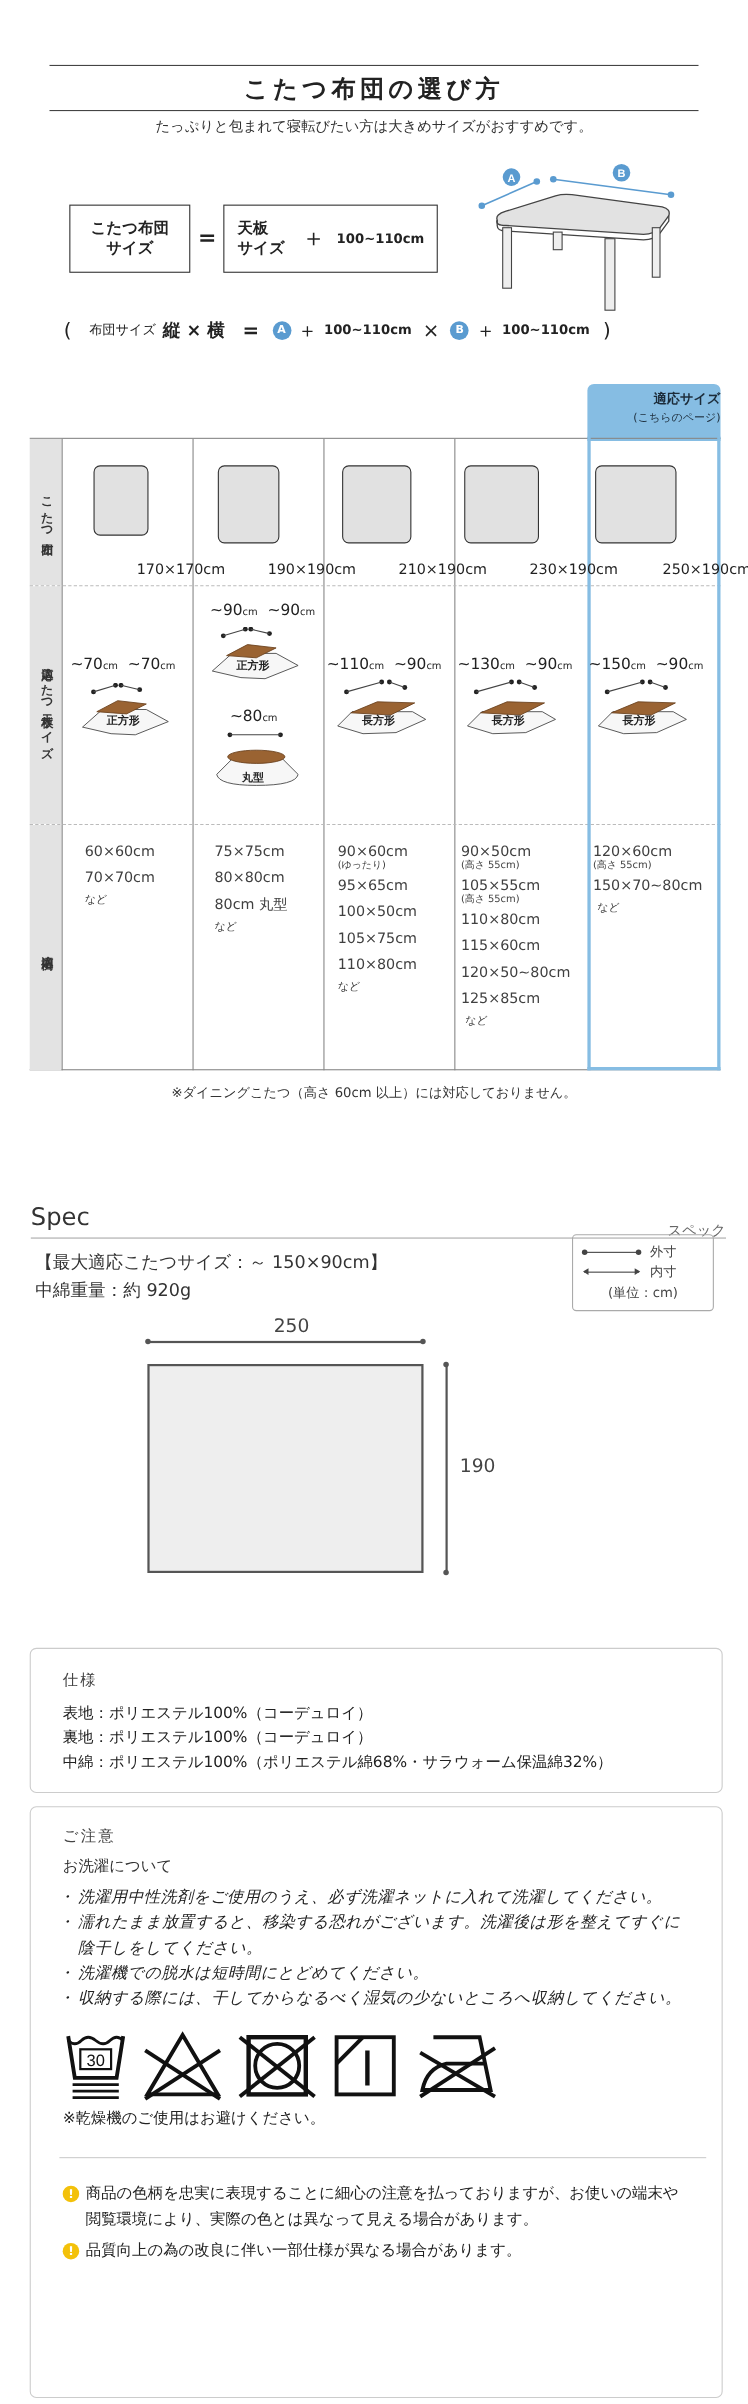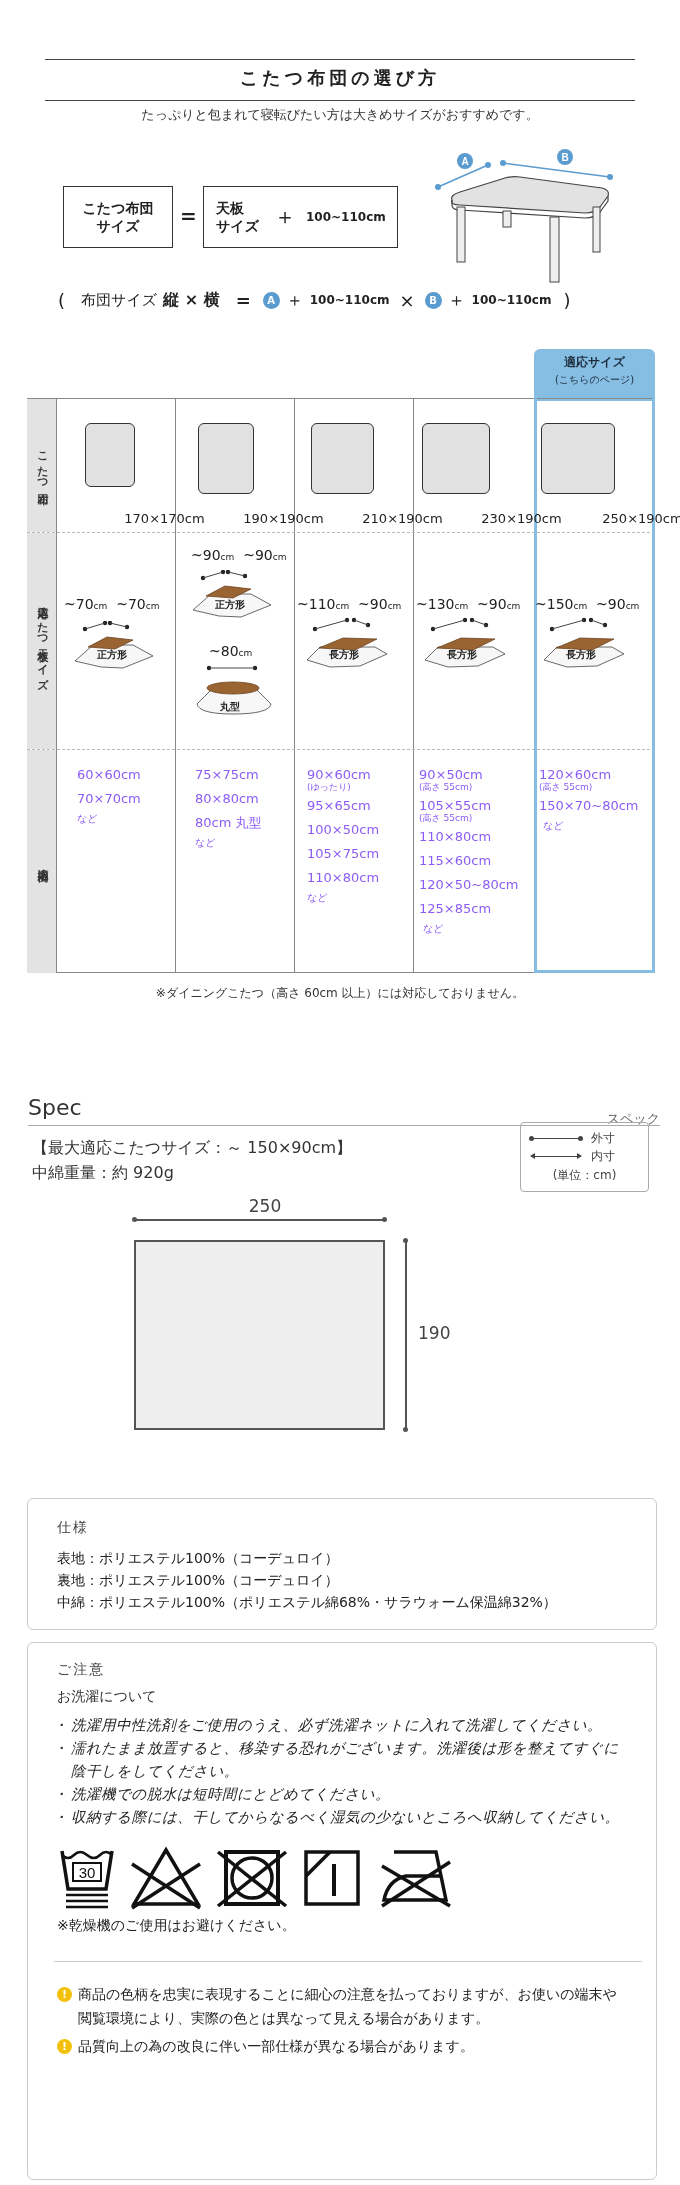--- a/index.html
+++ b/index.html
@@ -3,60 +3,60 @@
 <meta charset="utf-8">
 <style>
   * { box-sizing: border-box; margin: 0; padding: 0; }
   html, body { width: 680px; background: #ffffff; }
   body { font-family: "DejaVu Sans", "Liberation Sans", sans-serif; color: #222; position: relative; height: 2185px; overflow: hidden; }
 
   .abs { position: absolute; }
 
   
   .rule { position: absolute; left: 45px; width: 590px; height: 1px; background: #444; }
-  .title { position: absolute; left: 0; width: 680px; top: 66px; text-align: center; font-size: 18px; font-weight: bold; letter-spacing: 4px; color: #222; }
+  .title { position: absolute; left: 0; width: 680px; top: 66px; text-align: center; font-size: 22px; font-weight: bold; letter-spacing: 4px; color: #222; }
   .subtitle { position: absolute; left: 0; width: 680px; top: 106px; text-align: center; font-size: 13px; color: #333; }
 
   
   .fbox { position: absolute; border: 1px solid #333; background: #fff; display: flex; align-items: center; }
   .fbox1 { left: 63px; top: 186px; width: 110px; height: 62px; justify-content: center; text-align: center; font-weight: bold; font-size: 14px; line-height: 18px; }
   .fbox2 { left: 203px; top: 186px; width: 195px; height: 62px; padding-left: 12px; }
   .fbox2 .lab { font-weight: bold; font-size: 14px; line-height: 18px; width: 48px; }
   .fbox2 .plus { font-size: 22px; margin: 0 10px; }
   .fbox2 .val { font-size: 12px; font-weight: bold; }
   .feq { position: absolute; left: 180px; top: 204px; font-size: 20px; font-weight: bold; }
   .formula2 { position: absolute; left: 58px; top: 288px; width: 560px; display: flex; align-items: center; font-size: 12px; white-space: nowrap; }
   .formula2 .paren { font-size: 18px; }
-  .formula2 .small { font-size: 15px; margin-left: 16px; }
+  .formula2 .small { font-size: 12px; margin-left: 16px; }
   .formula2 .big { font-size: 16px; font-weight: bold; margin-left: 6px; }
   .formula2 .eq { font-size: 18px; font-weight: bold; margin: 0 12px 0 16px; }
   .formula2 .circ { display: inline-block; width: 17px; height: 17px; border-radius: 50%; background: #5a9bd0; color: #fff; font-size: 10px; font-weight: bold; text-align: center; line-height: 17px; }
   .formula2 .plus { font-size: 18px; margin: 0 6px; }
   .formula2 .num { font-weight: bold; font-size: 12px; }
   .formula2 .times { font-size: 18px; margin: 0 10px; }
 
   
-  .hl-tab { position: absolute; left: 534px; top: 349px; width: 121px; height: 52px; background: #86bde3; border-radius: 6px 6px 0 0; text-align: center; color: #1c2c3a; padding-top: 5px; }
+  .hl-tab { position: absolute; left: 534px; top: 349px; width: 121px; height: 52px; background: #86bde3; border-radius: 6px 6px 0 0; text-align: right; color: #1c2c3a; padding-top: 5px; }
   .hl-tab .t1 { font-size: 12px; font-weight: bold; }
   .hl-tab .t2 { font-size: 10px; margin-top: 2px; }
   .table { position: absolute; left: 27px; top: 398px; width: 628px; height: 575px; border-top: 1px solid #888; border-bottom: 1px solid #888; }
   .rowlabel { position: absolute; left: 0; width: 29px; background: #e3e3e3; display: flex; align-items: center; justify-content: center; }
   .vtext { writing-mode: vertical-rl; text-orientation: upright; font-size: 11px; font-weight: bold; letter-spacing: 1px; color: #333; }
   .col { position: absolute; top: 0; height: 574px; border-left: 1px solid #888; }
   .hsep { position: absolute; left: 0; width: 628px; border-top: 1px dashed #bbb; }
   .hlcol { position: absolute; left: 507px; top: -2px; width: 121px; height: 576px; border: 3px solid #86bde3; border-top: none; }
 
   .futon { position: absolute; background: #e1e1e1; border: 1.5px solid #333; border-radius: 6px; }
   .fsize { position: absolute; width: 119px; text-align: center; font-size: 13px; color: #222; margin-left: 48px; }
 
   .dims { position: absolute; font-size: 14px; white-space: nowrap; color: #222; }
   .dims small { font-size: 9px; }
   .shape-label { position: absolute; font-size: 10px; font-weight: bold; color: #222; }
 
-  .exlist { position: absolute; font-size: 13px; line-height: 20px; color: #8b5cf6; }
+  .exlist { position: absolute; font-size: 13px; line-height: 20px; color: #404040; }
   .exlist .note { font-size: 9px; line-height: 12px; margin-top: -4px; margin-bottom: 3px; }
   .exlist .nado { font-size: 10px; }
 
   .footnote { position: absolute; left: 0; width: 680px; top: 985px; text-align: center; font-size: 12px; color: #333; }
 
   
   .spec-h { position: absolute; left: 28px; top: 1095px; font-size: 22px; color: #333; }
   .spec-kana { position: absolute; right: 20px; top: 1110px; font-size: 13px; color: #666; }
   .spec-line { position: absolute; left: 28px; top: 1125px; width: 632px; height: 1px; background: #aaa; }
   .spec-info { position: absolute; left: 32px; top: 1135px; font-size: 16px; line-height: 25px; color: #333; }

